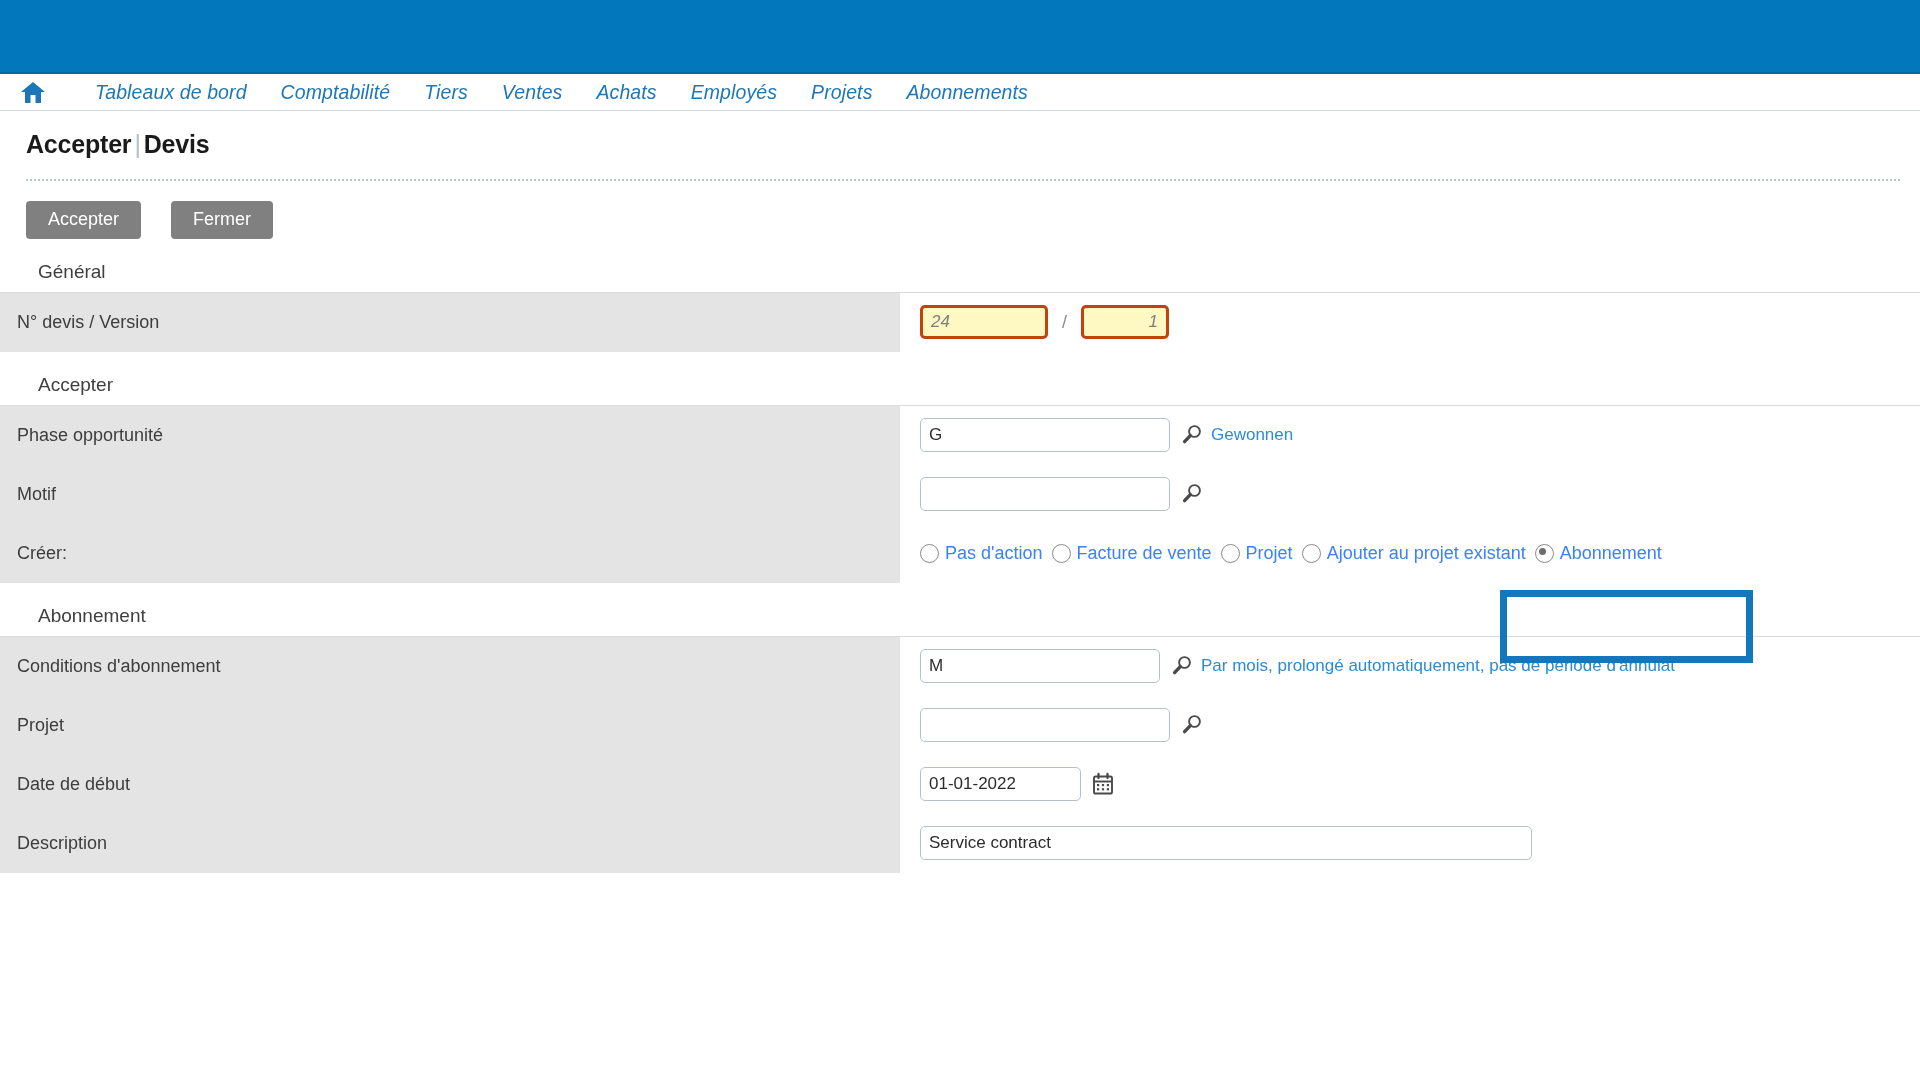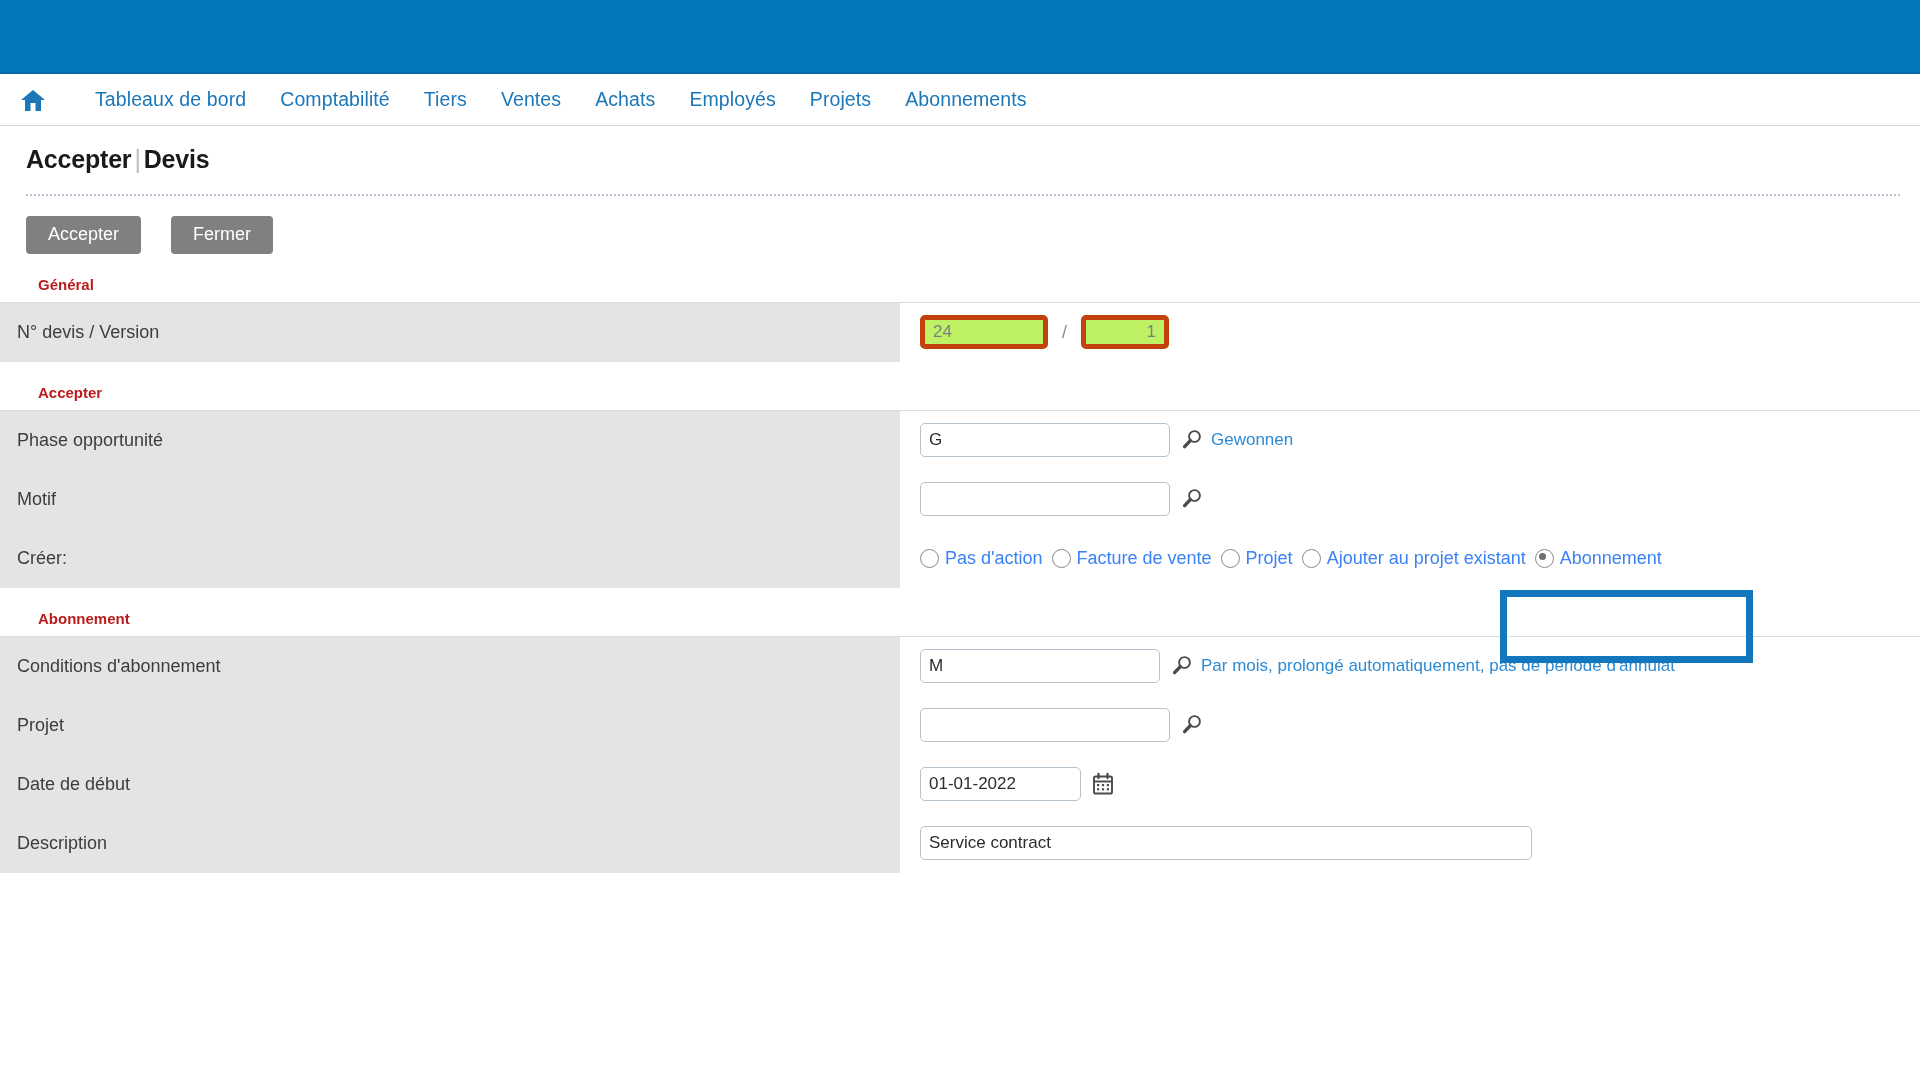--- a/index.html
+++ b/index.html
@@ -20,27 +20,28 @@
   
   .topbar {
     height: 74px;
     background: #0377bc;
     border-bottom: 2px solid #0369a5;
     box-sizing: border-box;
   }
 
   
   .navbar {
-    height: 52px;
+    height: 37px;
     background: #ffffff;
     border-bottom: 1px solid #d3d8dd;
     display: flex;
     align-items: center;
     padding-left: 18px;
     box-sizing: border-box;
+    font-style: italic;
   }
   .home-icon {
     width: 30px;
     height: 28px;
     display: inline-flex;
     align-items: center;
     justify-content: center;
     margin-right: 30px;
     cursor: pointer;
   }
@@ -92,24 +93,24 @@
     padding: 9px 22px;
     cursor: pointer;
     line-height: 1.1;
   }
 
   
   .section {
     margin-top: 22px;
   }
   .section-title {
-    font-size: 15px;
-    color: #b91c1c;
+    font-size: 19px;
+    color: #404040;
     padding: 0 0 9px 38px;
-    font-weight: bold;
+    font-weight: normal;
   }
   .section-body {
     border-top: 1px solid #d9dde1;
   }
   .form-row {
     display: flex;
     align-items: center;
     min-height: 59px;
   }
   .form-row .label-cell {
@@ -140,23 +141,24 @@
     color: #2c2c2c;
     height: 34px;
     box-sizing: border-box;
     border: 1px solid #b5c2cd;
     border-radius: 5px;
     background: #ffffff;
     padding: 0 8px;
     outline: none;
   }
   input.txt.disabled {
-    background: #bef264;
-    border: 5px solid #c2410c;
+    background: #fef9c3;
+    border: 3px solid #c2410c;
     color: #7e7e7e;
+    font-style: italic;
   }
   .w-devis { width: 128px; }
   .w-version { width: 88px; text-align: right; }
   .w-lookup { width: 250px; }
   .w-lookup-sm { width: 240px; }
   .w-date { width: 161px; }
   .w-desc { width: 612px; }
 
   .slash {
     padding: 0 14px;

